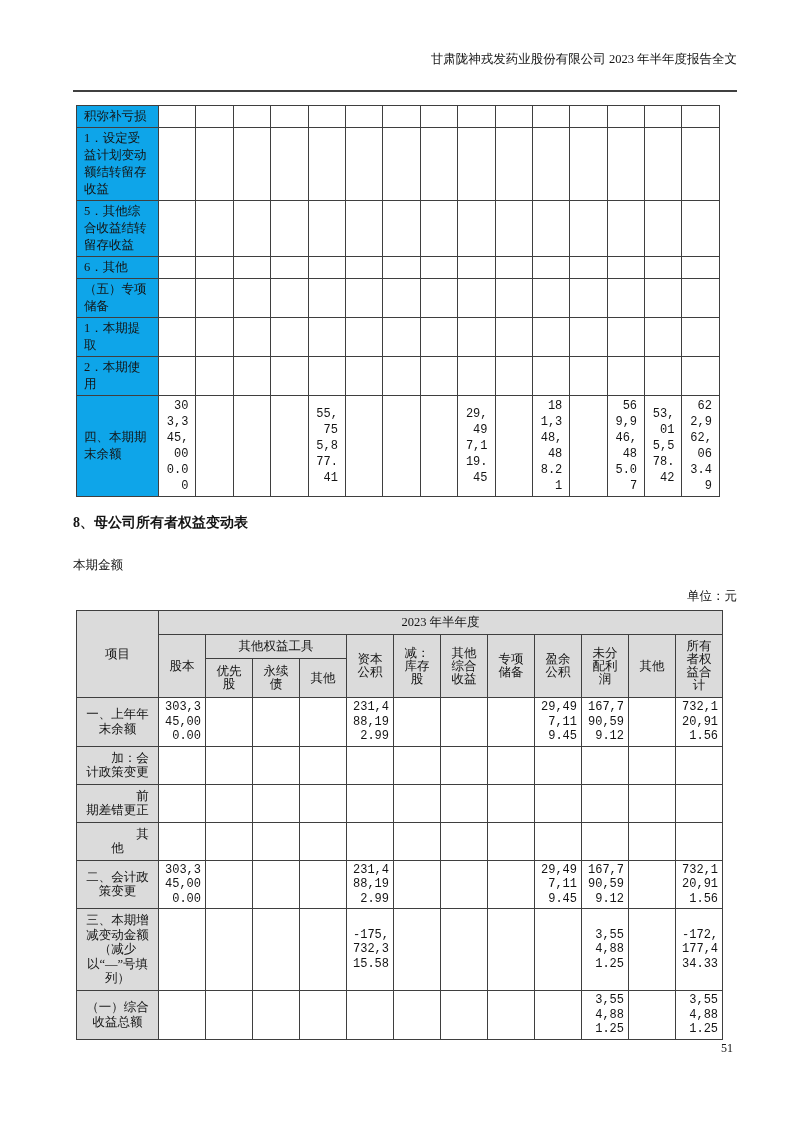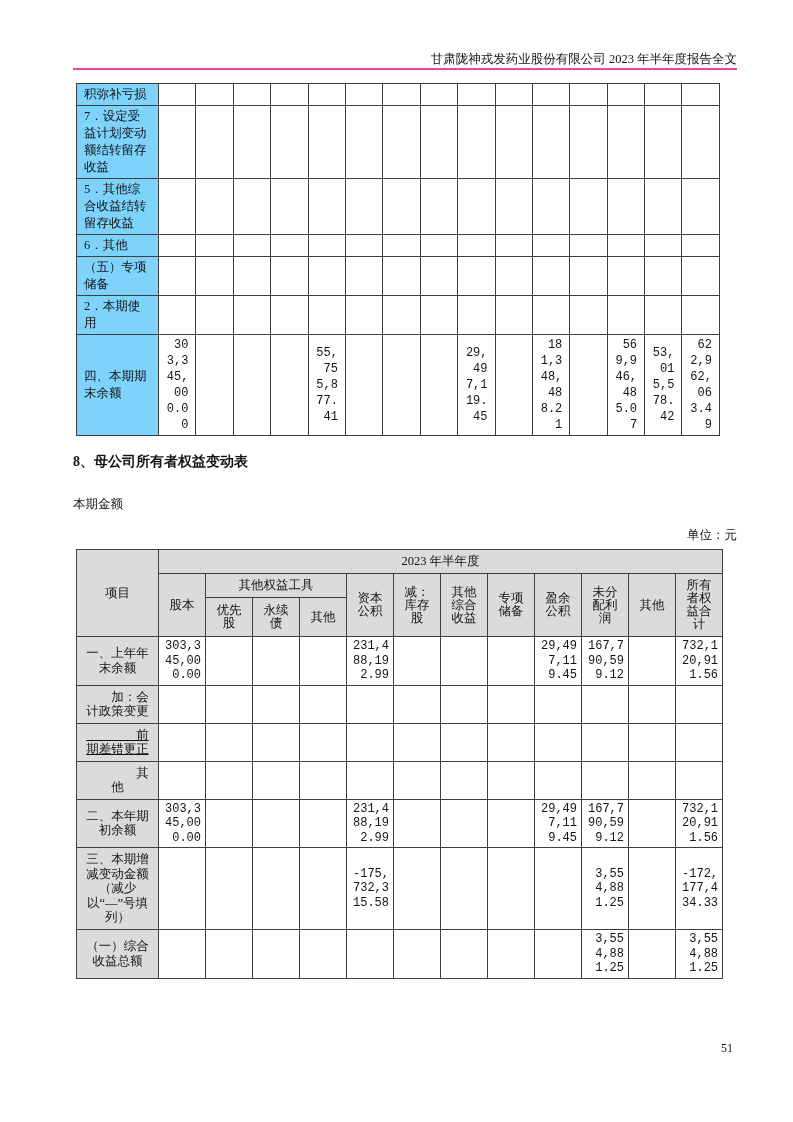--- a/index.html
+++ b/index.html
@@ -4,32 +4,32 @@
 <style>
   * { margin:0; padding:0; box-sizing:border-box; }
   html,body { background:#ffffff; }
   body {
     width:793px; height:1122px; position:relative; overflow:hidden;
     font-family:"Liberation Serif","DejaVu Serif",serif; color:#141414;
   }
   .content { margin:0 56px 0 73px; width:664px; }
 
   .doc-header {
-    margin-top:52px; padding-bottom:1px;
-    border-bottom:2px solid #ec4899;
+    margin-top:52px; padding-bottom:23px;
+    border-bottom:2px solid #404040;
     text-align:right; font-size:12.5px; line-height:15px;
   }
 
   table { border-collapse:collapse; table-layout:fixed; margin-left:3px; }
   td { border:1px solid #3f3f3f; vertical-align:middle; overflow:hidden; }
 
   
   .t1 { width:643px; margin-top:13px; }
   .t1 td.lbl {
-    background:#7dd3fc; font-size:12.5px; line-height:17px;
+    background:#0ea5e9; font-size:12.5px; line-height:17px;
     padding:2px 7px; text-align:left; white-space:pre-wrap;
   }
   .t1 td.num {
     background:#fff; font-size:12px; line-height:16px;
     padding:2px 7px; text-align:right;
     font-family:"Liberation Mono","DejaVu Sans Mono",monospace;
     word-break:break-all;
   }
 
   
@@ -100,21 +100,21 @@
           <td class="num"></td>
           <td class="num"></td>
           <td class="num"></td>
           <td class="num"></td>
           <td class="num"></td>
           <td class="num"></td>
           <td class="num"></td>
           <td class="num"></td>
         </tr>
         <tr style="height: 70px;">
-          <td class="lbl">7．设定受益计划变动额结转留存收益</td>
+          <td class="lbl">1．设定受益计划变动额结转留存收益</td>
           <td class="num"></td>
           <td class="num"></td>
           <td class="num"></td>
           <td class="num"></td>
           <td class="num"></td>
           <td class="num"></td>
           <td class="num"></td>
           <td class="num"></td>
           <td class="num"></td>
           <td class="num"></td>
@@ -155,20 +155,38 @@
           <td class="num"></td>
           <td class="num"></td>
           <td class="num"></td>
           <td class="num"></td>
           <td class="num"></td>
           <td class="num"></td>
           <td class="num"></td>
         </tr>
         <tr style="height: 39px;">
           <td class="lbl">（五）专项储备</td>
+          <td class="num"></td>
+          <td class="num"></td>
+          <td class="num"></td>
+          <td class="num"></td>
+          <td class="num"></td>
+          <td class="num"></td>
+          <td class="num"></td>
+          <td class="num"></td>
+          <td class="num"></td>
+          <td class="num"></td>
+          <td class="num"></td>
+          <td class="num"></td>
+          <td class="num"></td>
+          <td class="num"></td>
+          <td class="num"></td>
+        </tr>
+        <tr style="height: 39px;">
+          <td class="lbl">1．本期提取</td>
           <td class="num"></td>
           <td class="num"></td>
           <td class="num"></td>
           <td class="num"></td>
           <td class="num"></td>
           <td class="num"></td>
           <td class="num"></td>
           <td class="num"></td>
           <td class="num"></td>
           <td class="num"></td>
@@ -284,21 +302,21 @@
           <td class="num"></td>
           <td class="num"></td>
           <td class="num"></td>
           <td class="num"></td>
           <td class="num"></td>
           <td class="num"></td>
           <td class="num"></td>
           <td class="num"></td>
           <td class="num"></td>
         </tr>
-        <tr style="height: 38px; text-decoration: underline;">
+        <tr style="height: 38px;">
           <td class="lbl">　　　　前期差错更正</td>
           <td class="num"></td>
           <td class="num"></td>
           <td class="num"></td>
           <td class="num"></td>
           <td class="num"></td>
           <td class="num"></td>
           <td class="num"></td>
           <td class="num"></td>
           <td class="num"></td>
@@ -315,21 +333,21 @@
           <td class="num"></td>
           <td class="num"></td>
           <td class="num"></td>
           <td class="num"></td>
           <td class="num"></td>
           <td class="num"></td>
           <td class="num"></td>
           <td class="num"></td>
         </tr>
         <tr style="height: 48px;">
-          <td class="lbl">二、本年期初余额</td>
+          <td class="lbl">二、会计政策变更</td>
           <td class="num">303,345,000.00</td>
           <td class="num"></td>
           <td class="num"></td>
           <td class="num"></td>
           <td class="num">231,488,192.99</td>
           <td class="num"></td>
           <td class="num"></td>
           <td class="num"></td>
           <td class="num">29,497,119.45</td>
           <td class="num">167,790,599.12</td>

